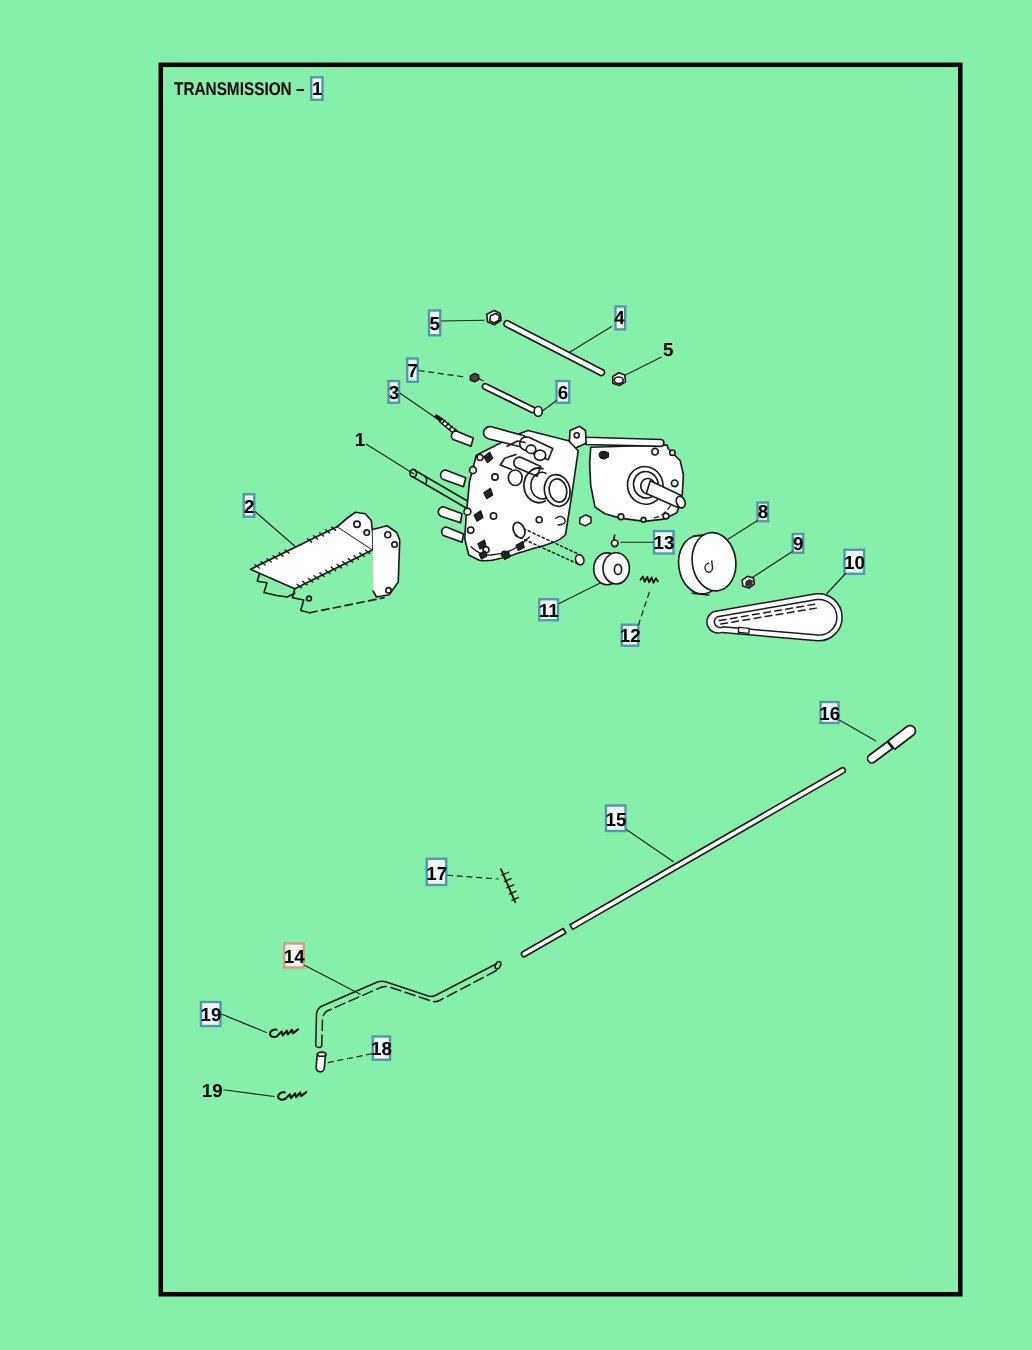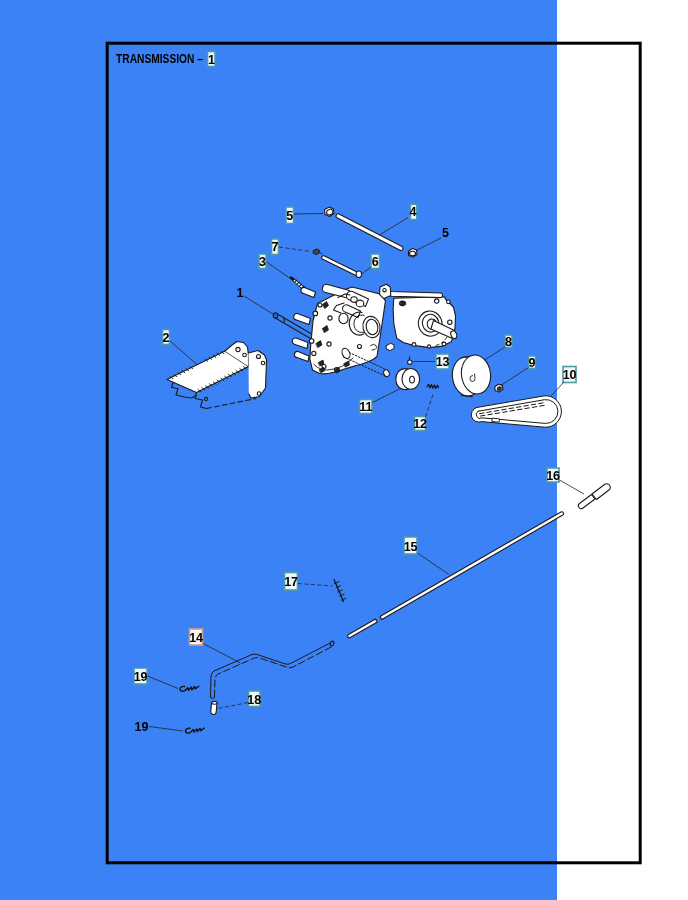--- a/index.html
+++ b/index.html
@@ -1,16 +1,16 @@
 <!DOCTYPE html>
 <html><head>
 <meta charset="utf-8">
 <style>
 html,body{margin:0;padding:0;background:#ffffff;}
-#page{position:relative;width:557px;height:900px;background:#3b82f6;font-family:"Liberation Sans", sans-serif;}
+#page{position:relative;width:688px;height:900px;background:#86efac;font-family:"Liberation Sans", sans-serif;}
 </style>
 </head>
 <body>
 <div id="page">
 <svg width="688" height="900" viewBox="0 0 688 900" xmlns="http://www.w3.org/2000/svg">
 
 <rect x="107.2" y="43.2" width="533" height="819.6" fill="none" stroke="#000" stroke-width="3"></rect>
 
 <text x="116" y="63" font-size="12.3" font-weight="bold" fill="#000" textLength="87" lengthAdjust="spacingAndGlyphs">TRANSMISSION –</text>
 <g id="labels" font-weight="bold" font-size="12.5" fill="#000" text-anchor="middle">

